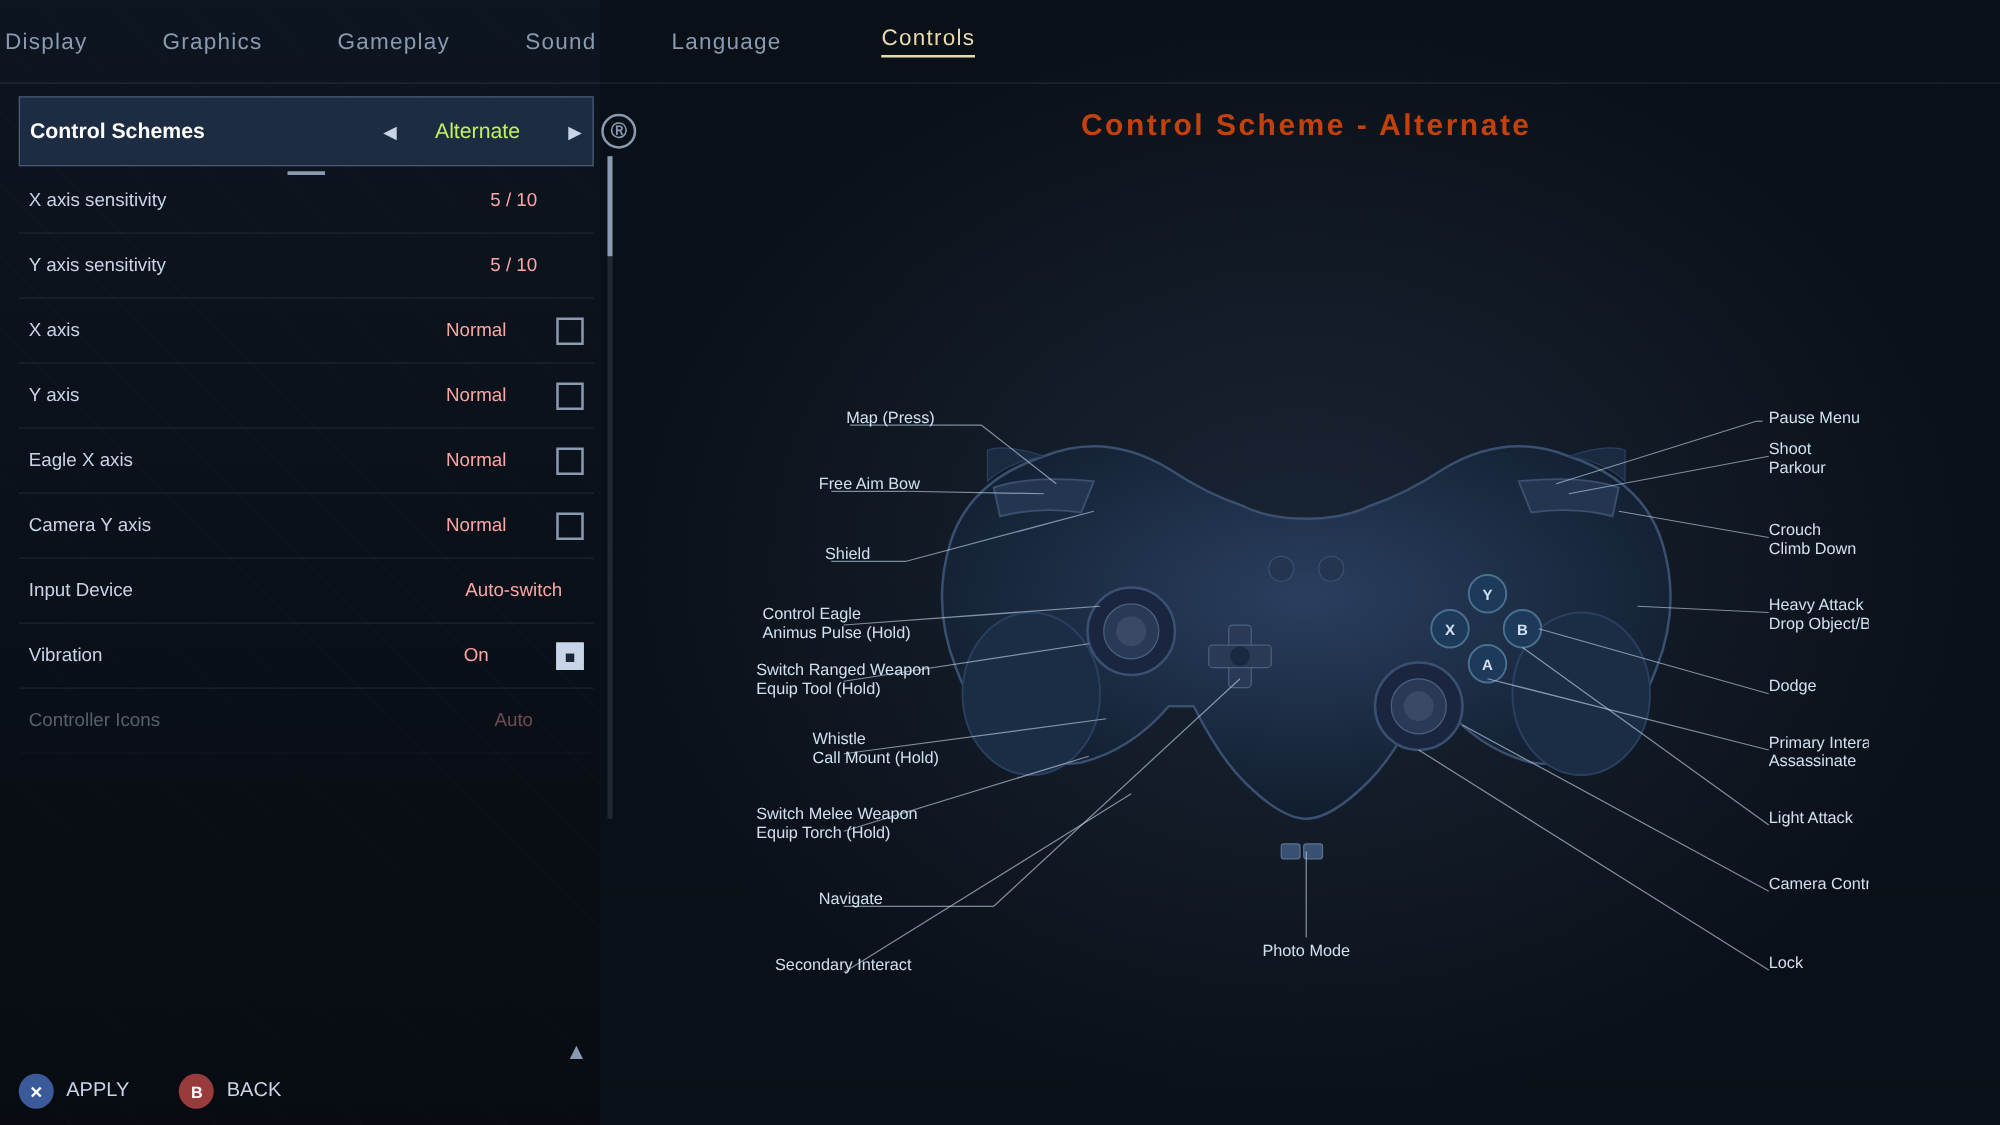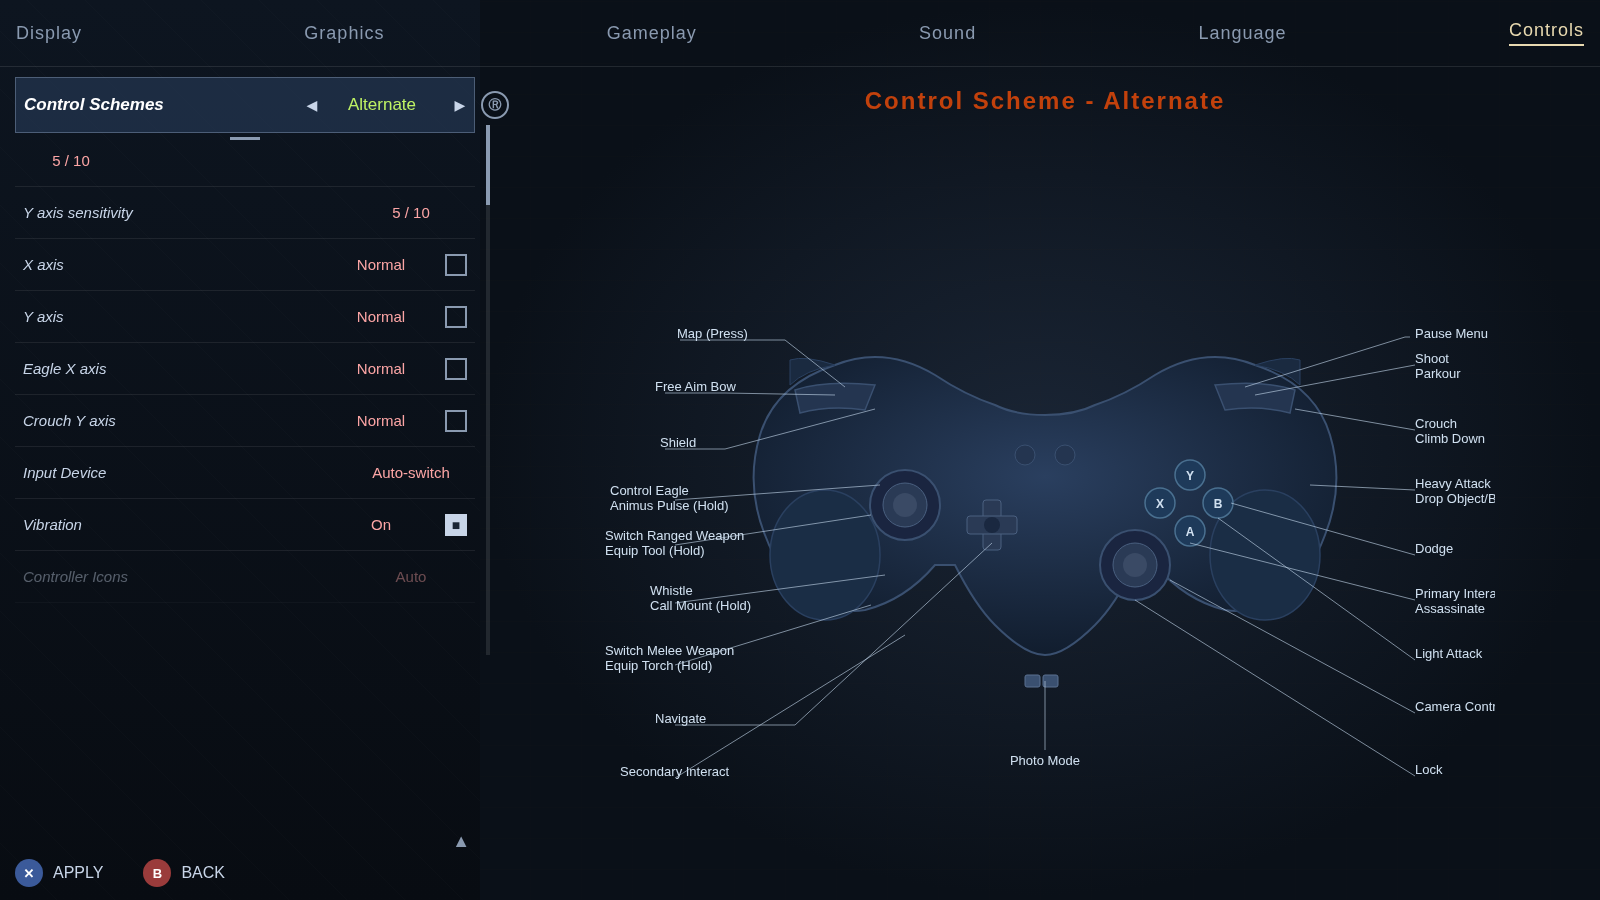--- a/index.html
+++ b/index.html
@@ -57,40 +57,41 @@
         repeating-linear-gradient(0deg, transparent, transparent 30px, rgba(80,60,30,0.06) 30px, rgba(80,60,30,0.06) 31px),
         repeating-linear-gradient(90deg, transparent, transparent 50px, rgba(80,60,30,0.04) 50px, rgba(80,60,30,0.04) 51px);
       opacity: 0.5;
     }
 
     
     .top-nav {
       position: relative;
       z-index: 10;
       display: flex;
-      justify-content: space-between;
+      justify-content: flex-start;
       align-items: center;
       gap: 60px;
-      padding: 20px 16px;
+      padding: 20px 4px;
       border-bottom: 1px solid rgba(255,255,255,0.1);
     }
 
     .nav-item {
       color: #8a9ab0;
       font-size: 18px;
       font-weight: 400;
       letter-spacing: 1px;
       cursor: pointer;
       text-transform: capitalize;
     }
 
     .nav-item.active {
       color: #e8d9b0;
       border-bottom: 2px solid #e8d9b0;
       padding-bottom: 3px;
+      margin-left: 20px;
     }
 
     
     .main-content {
       position: relative;
       z-index: 5;
       display: flex;
       height: calc(100% - 65px);
     }
 
@@ -123,21 +124,20 @@
     .settings-row.disabled-row {
       opacity: 0.4;
       gap: 16px;
     }
 
     .row-label {
       flex: 1;
       color: #c8d5e8;
       font-size: 15px;
       padding-left: 8px;
-      font-style: italic;
     }
 
     .row-value {
       color: #fca5a5;
       font-size: 15px;
       padding-right: 8px;
       text-align: center;
       min-width: 120px;
     }
 
@@ -322,20 +322,21 @@
     <div class="settings-row header-row" style="position:relative;">
       <span class="row-label">Control Schemes</span>
       <span class="arrow-btn left">◀</span>
       <span class="row-value">Alternate</span>
       <span class="arrow-btn">▶</span>
       <div class="info-icon">Ⓡ</div>
       <div class="scheme-slider"></div>
     </div>
 
     <div class="settings-row">
+      <span class="row-label">X axis sensitivity</span>
       <span class="row-value">5 / 10</span>
     </div>
 
     <div class="settings-row">
       <span class="row-label">Y axis sensitivity</span>
       <span class="row-value">5 / 10</span>
     </div>
 
     <div class="settings-row">
       <span class="row-label">X axis</span>
@@ -349,21 +350,21 @@
       <div class="checkbox"></div>
     </div>
 
     <div class="settings-row">
       <span class="row-label">Eagle X axis</span>
       <span class="row-value">Normal</span>
       <div class="checkbox"></div>
     </div>
 
     <div class="settings-row">
-      <span class="row-label">Crouch Y axis</span>
+      <span class="row-label">Camera Y axis</span>
       <span class="row-value">Normal</span>
       <div class="checkbox"></div>
     </div>
 
     <div class="settings-row">
       <span class="row-label">Input Device</span>
       <span class="row-value">Auto-switch</span>
     </div>
 
     <div class="settings-row">

